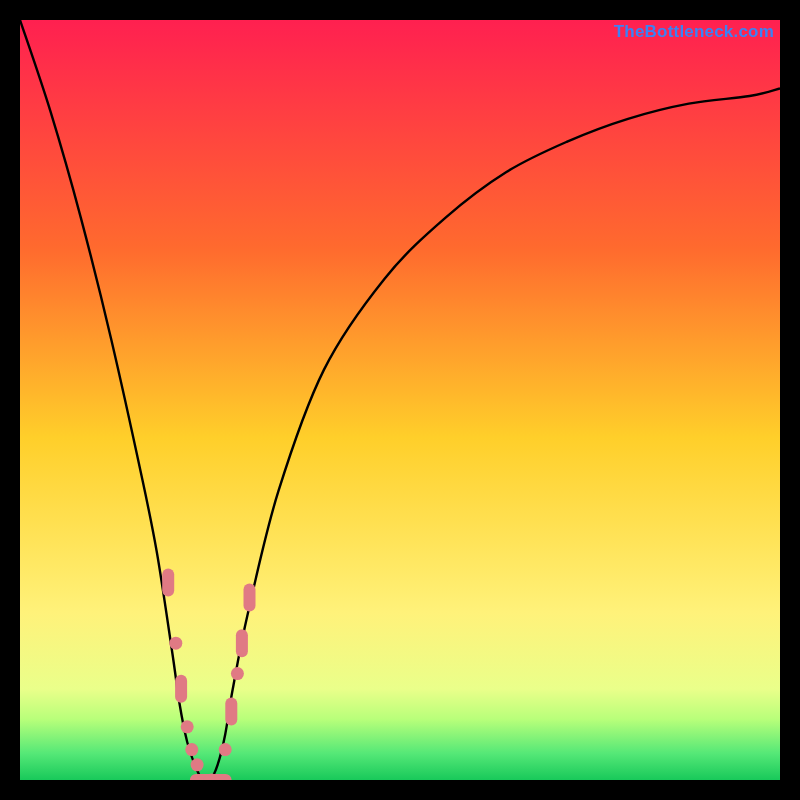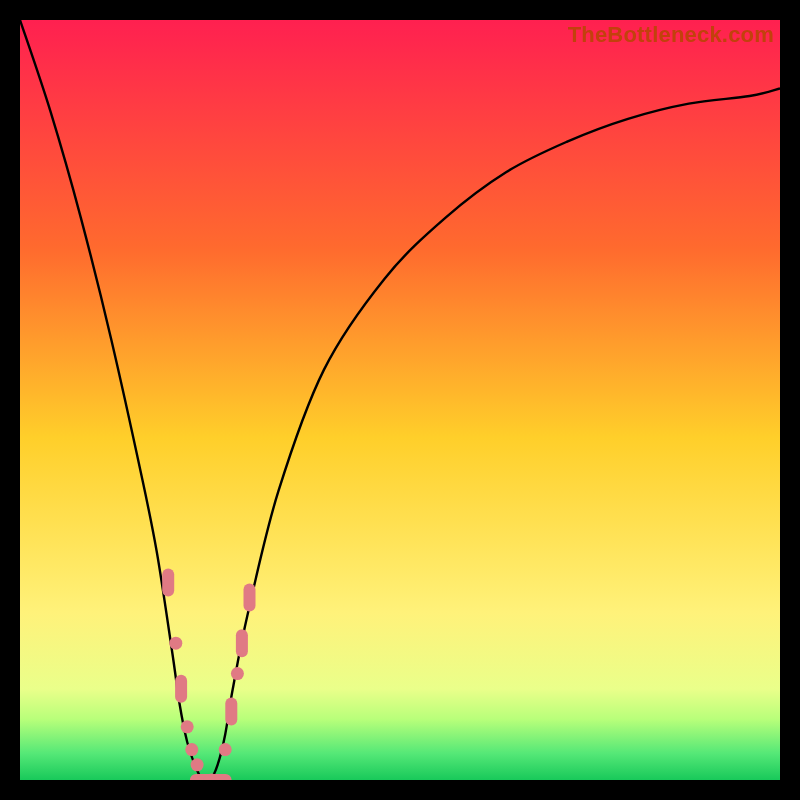--- a/index.html
+++ b/index.html
@@ -23,23 +23,23 @@
     left: 0;
     top: 0;
     width: 760px;
     height: 760px;
   }
   .watermark {
     position: absolute;
     top: 2px;
     right: 6px;
     font-family: Arial, Helvetica, sans-serif;
-    font-size: 22px;
+    font-size: 17px;
     font-weight: 600;
-    color: #c2410c;
+    color: #3b82f6;
     letter-spacing: 0.2px;
     user-select: none;
   }
 </style>
 </head>
 <body>
 
 <div class="frame">
   <svg class="plot" viewBox="0 0 760 760" preserveAspectRatio="none">
     <defs>

